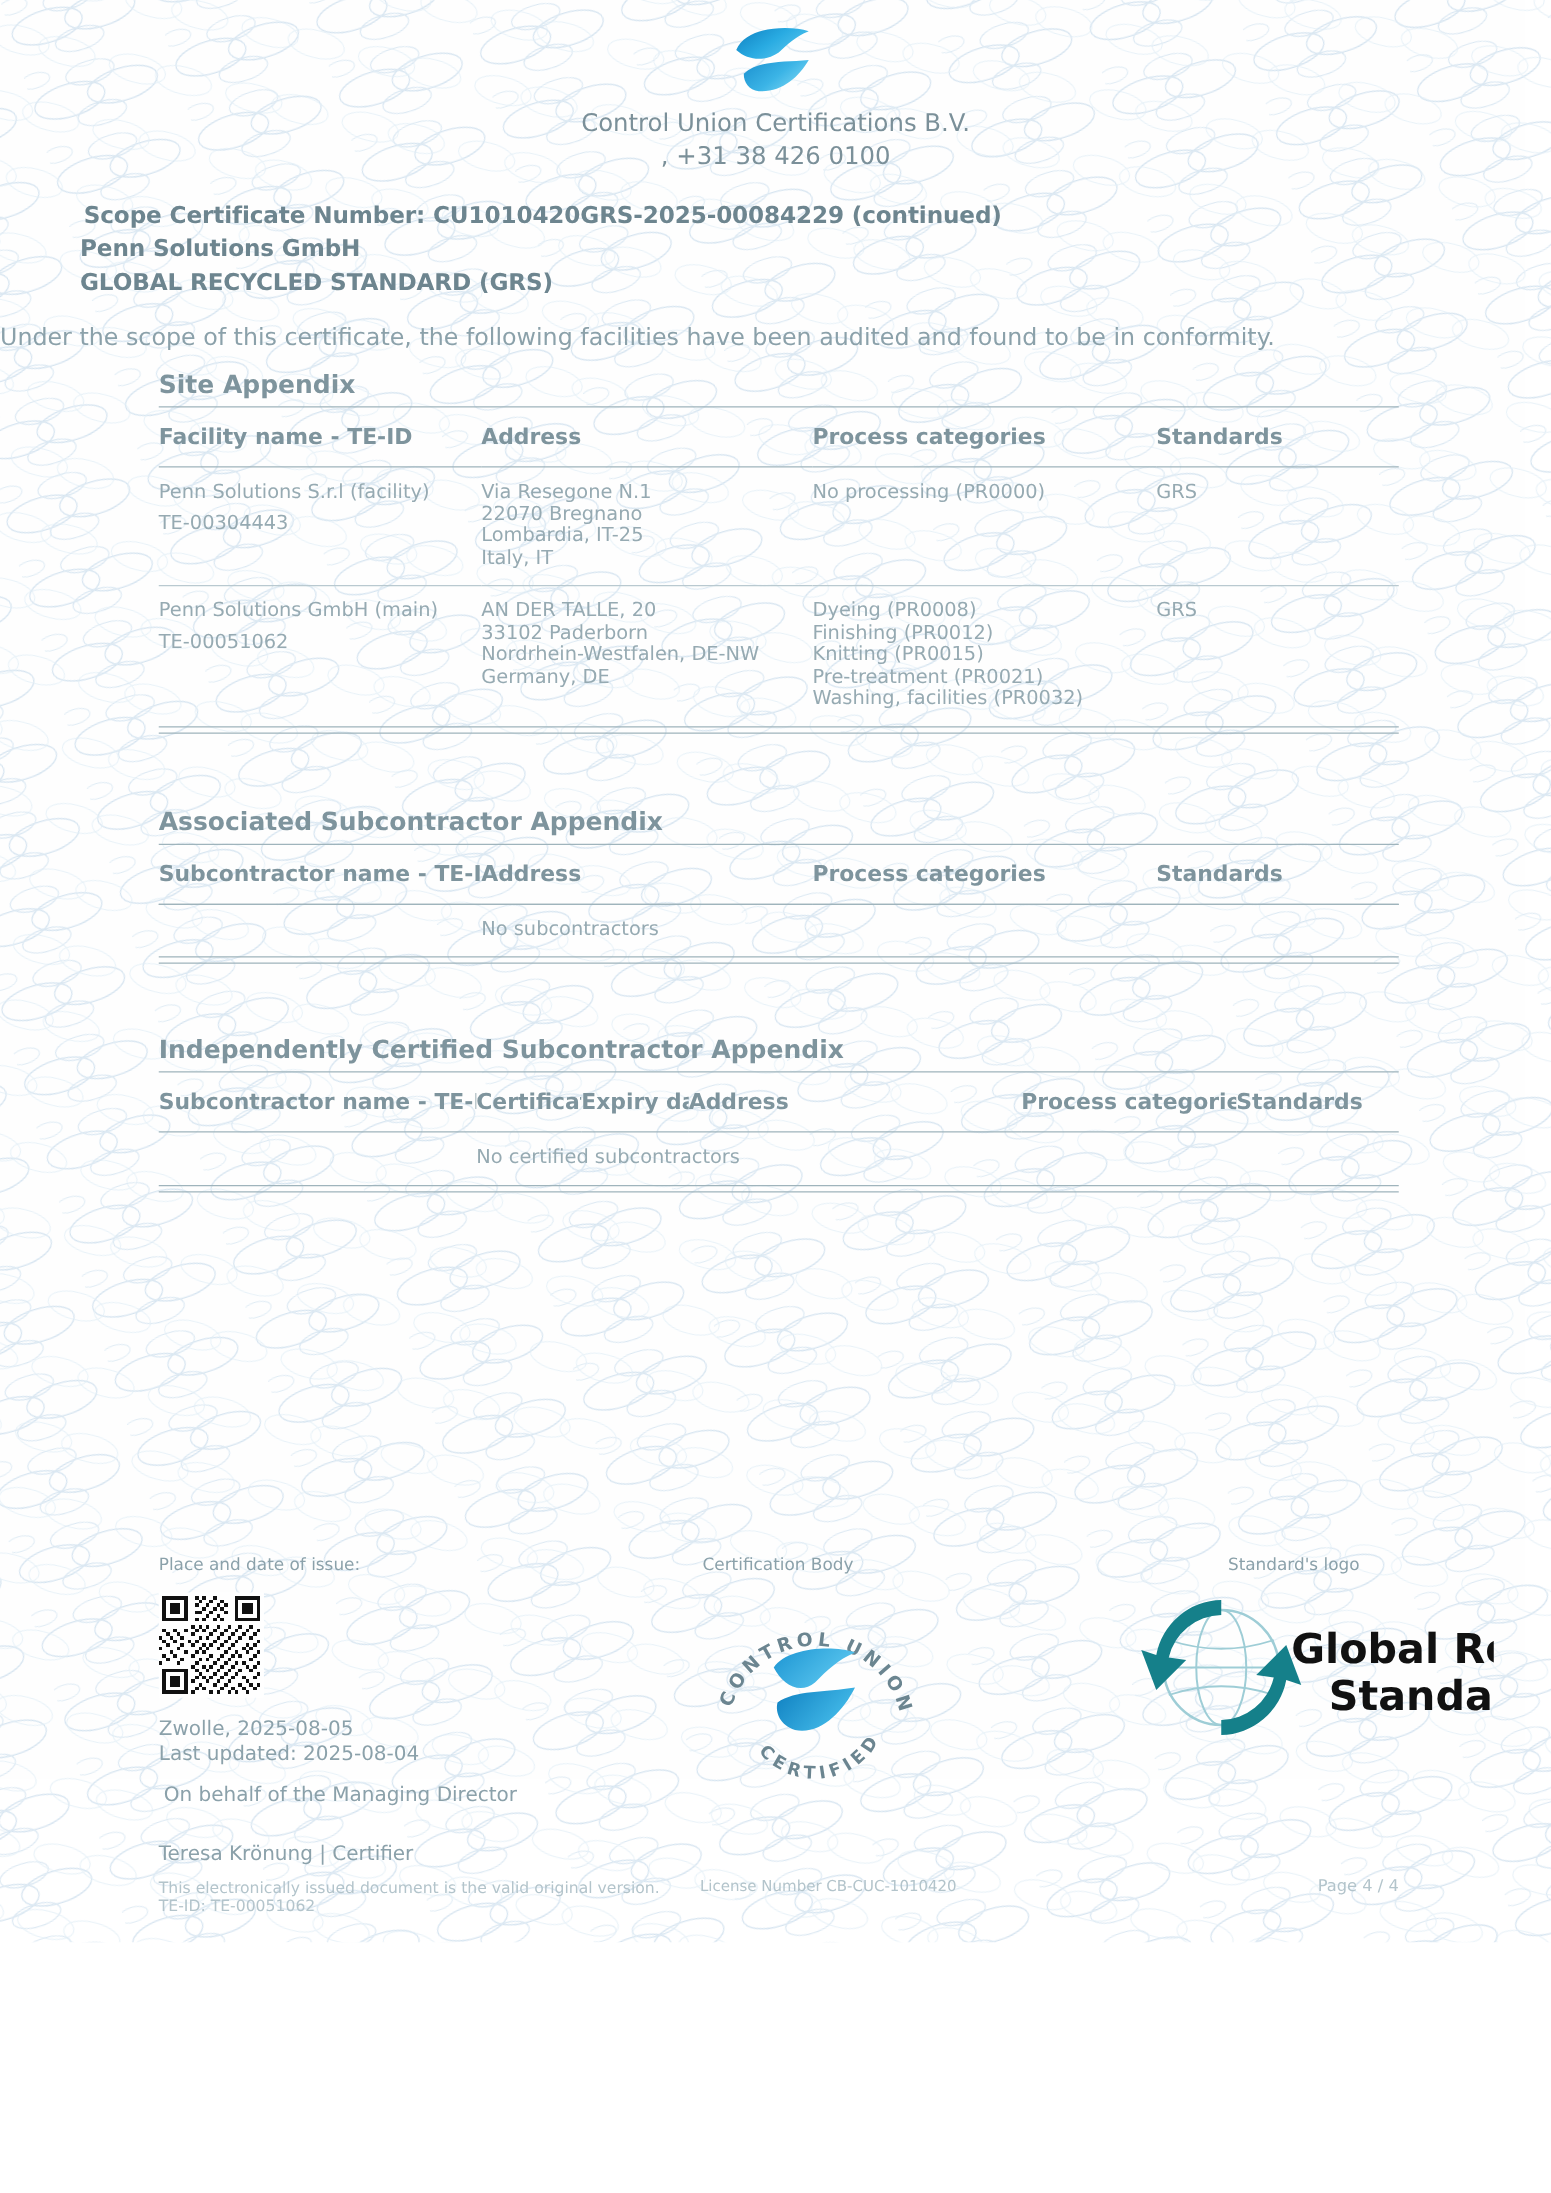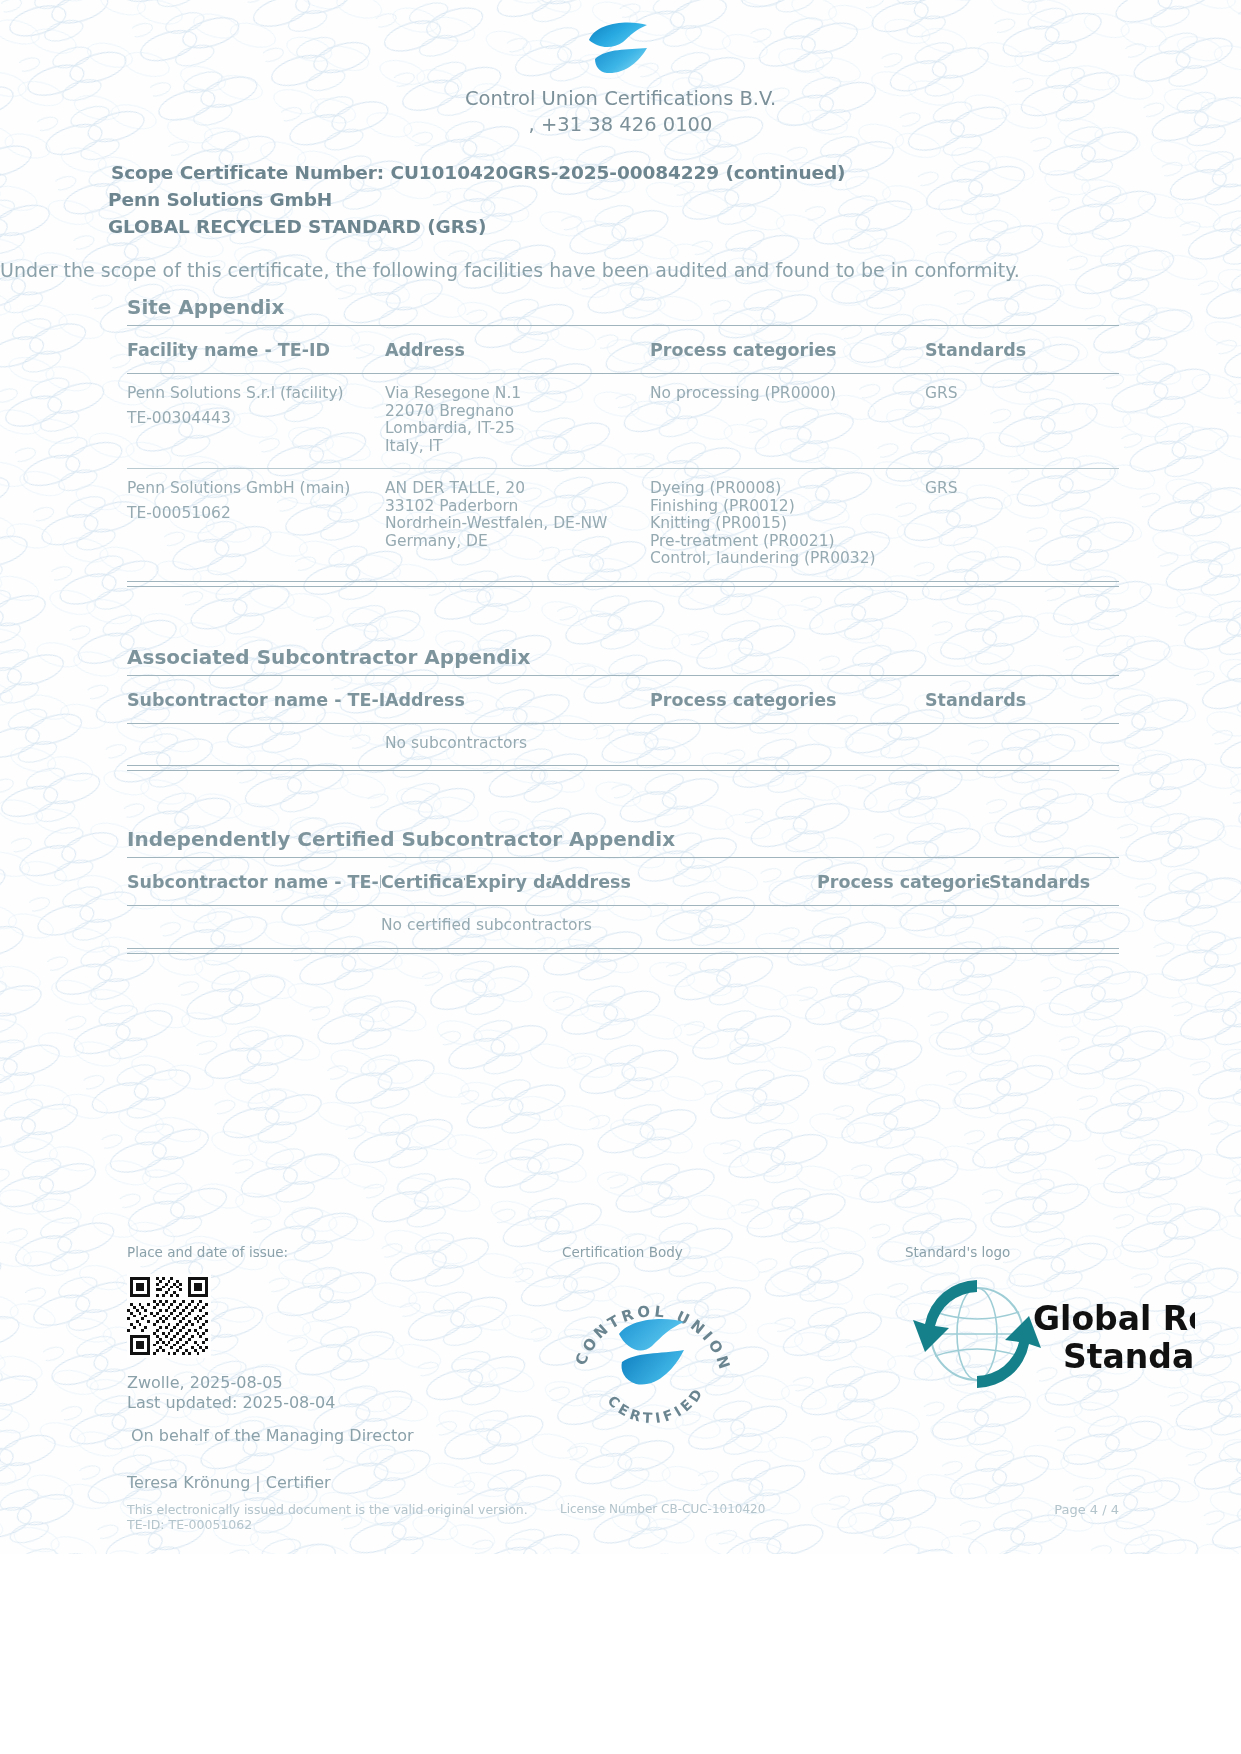--- a/index.html
+++ b/index.html
@@ -46,21 +46,21 @@
     font-size: 19.5px;
     line-height: 25.5px;
     font-family: "DejaVu Sans", sans-serif;
     margin-top: 8px;
   }
   .org-block div { white-space: pre; }
   .org-url { }
 
   .cert-head {
     margin-top: 22px;
-    padding-left: 108px;
+    padding-left: 64px;
     color: #6d858f;
   }
   .cert-head .line {
     font-size: 18.5px;
     font-weight: bold;
     line-height: 27px;
     letter-spacing: -0.1px;
   }
   .cert-head .line.num { padding-left: 3px; }
 
@@ -159,21 +159,21 @@
   .footer-cols {
     position: relative;
     height: 250px;
   }
   .lbl {
     color: #8ba1aa;
     font-size: 13.5px;
   }
   .col-place { position: absolute; left: 127px; top: 0; width: 380px; }
   .col-cb    { position: absolute; left: 562px; top: 0; width: 250px; text-align: left;}
-  .col-std   { position: absolute; left: 905px; top: 0; width: 260px; text-align: left;}
+  .col-std   { position: absolute; left: 905px; top: 0; width: 260px; text-align: center;}
 
   .qr { margin-top: 14px; width: 84px; height: 84px; background:#fff; }
   .issue-lines {
     margin-top: 11px;
     color: #8ba1aa;
     font-size: 16px;
     line-height: 20px;
   }
   .onbehalf {
     margin-top: 13px;
@@ -309,21 +309,21 @@
             <span class="cell-line">AN DER TALLE, 20</span>
             <span class="cell-line">33102 Paderborn</span>
             <span class="cell-line">Nordrhein-Westfalen, DE-NW</span>
             <span class="cell-line">Germany, DE</span>
           </td>
           <td>
             <span class="cell-line">Dyeing (PR0008)</span>
             <span class="cell-line">Finishing (PR0012)</span>
             <span class="cell-line">Knitting (PR0015)</span>
             <span class="cell-line">Pre-treatment (PR0021)</span>
-            <span class="cell-line">Control, laundering (PR0032)</span>
+            <span class="cell-line">Washing, facilities (PR0032)</span>
           </td>
           <td>GRS</td>
         </tr>
       </tbody>
     </table>
     <div class="tbl-close"></div>
 
     <div class="section-title sec-gap-2">Associated Subcontractor Appendix</div>
 
     <table class="appendix">

